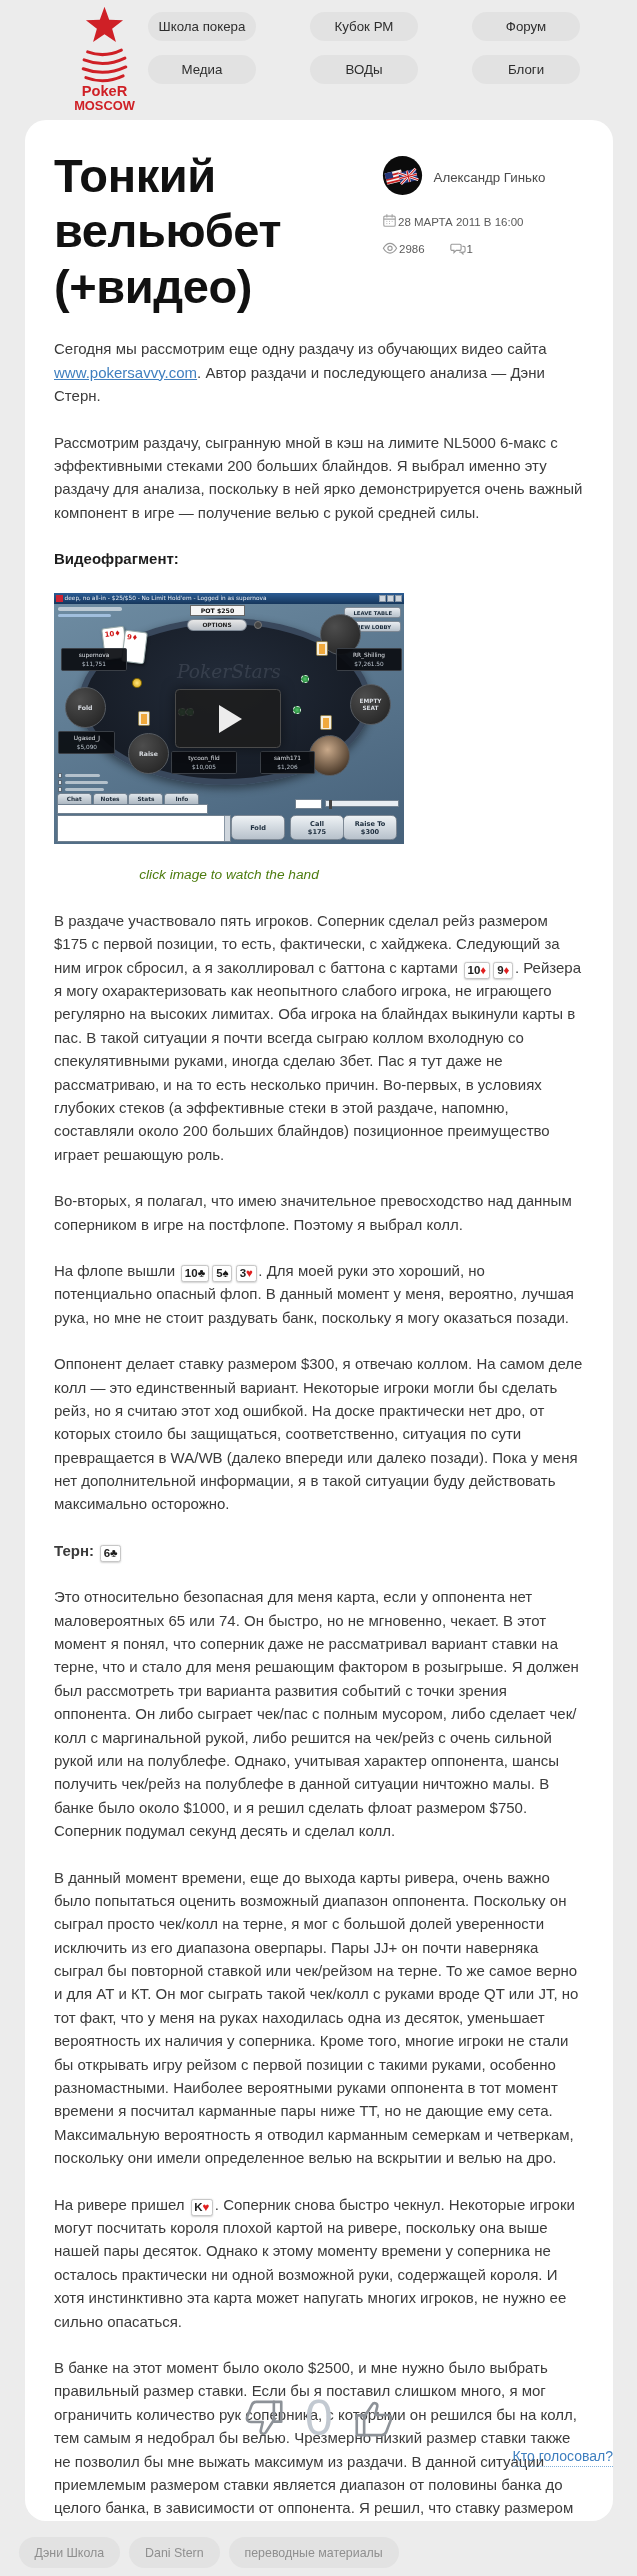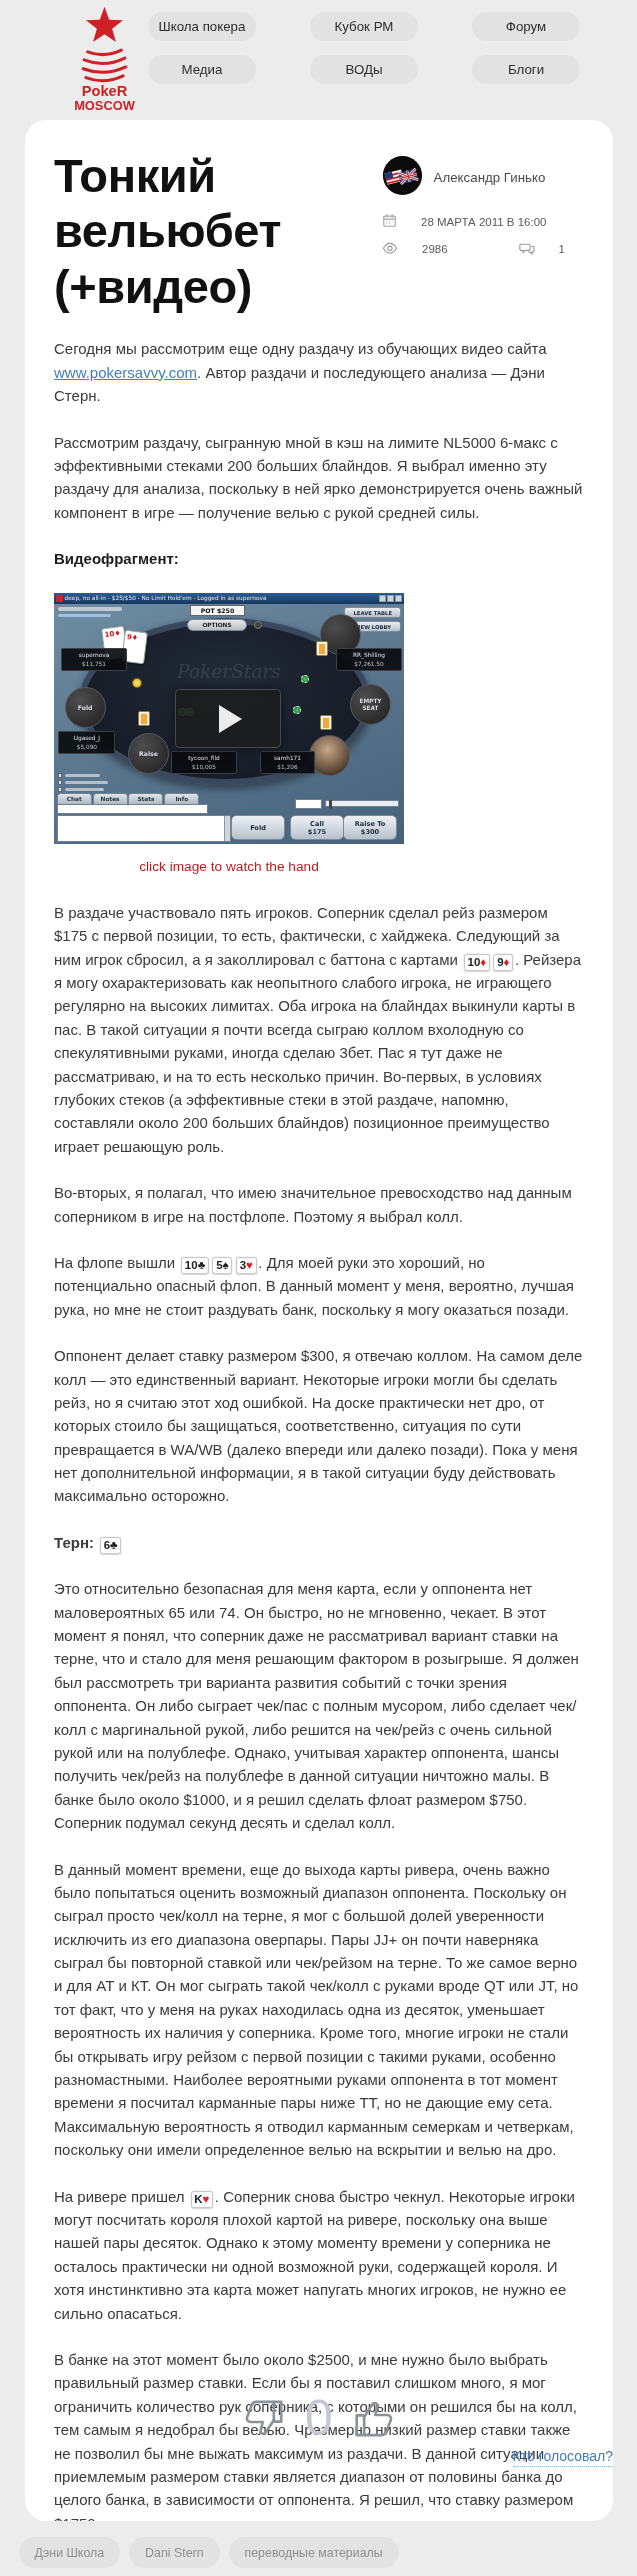--- a/index.html
+++ b/index.html
@@ -20,37 +20,37 @@
           cursor:pointer; }
   
   .card { position:relative; margin:0 25px; height:2401px; background:#fff;
           border-radius:21px; overflow:hidden; padding:28px 29px 0; }
   .titlerow { display:flex; }
   .h1 { flex:1; font-size:47px; line-height:1.18; font-weight:bold; color:#111;
         letter-spacing:-0.4px; max-width:354px; }
   .authcol { width:202px; margin-left:auto; padding-top:7px; }
   .authrow { display:flex; align-items:center; gap:10.6px; }
   .aname { font-size:13.3px; color:#4a4a4a; cursor:pointer; }
-  .metarow { display:flex; align-items:center; gap:24px; margin-top:14px;
+  .metarow { display:flex; align-items:center; gap:1px; margin-top:14px;
              font-size:11.5px; color:#5a5a5a; }
   .metarow.second { margin-top:11.5px; }
   .msp { width:23px; }
   
   .article { margin-top:23px; font-size:15px; line-height:1.56; color:#3b3b3b; }
   .ap { margin:23px 0; }
   .ap.bold { font-weight:bold; color:#1d1d1d; }
   .ilink { color:#3f7fbf; text-decoration:underline; cursor:pointer; }
   .card-chip { display:inline-block; background:#fff; border:0.9px solid #c7c7c7;
                border-radius:2.7px; padding:0 2.7px; margin:0 1.8px; font-size:11.5px;
                line-height:15px; font-weight:bold; color:#222;
                box-shadow:0 0.9px 1.8px rgba(0,0,0,.18); vertical-align:-0.9px; }
   .card-chip .red { color:#e02020; }
   .card-chip .black { color:#1a1a1a; }
-  .caption { width:350px; text-align:center; font-size:13.7px;
-             color:#b91c1c; margin-top:12px; }
+  .caption { width:350px; text-align:center; font-style:italic; font-size:13.7px;
+             color:#4d7c0f; margin-top:20px; }
   
   .pk { position:relative; width:350px; height:251px; margin-top:5.3px;
         background:linear-gradient(160deg,#6f8da3,#46617a); overflow:hidden;
         cursor:pointer; font-family:"DejaVu Sans",sans-serif; }
   .pk-title { position:absolute; left:0; top:0; right:0; height:10.6px;
               background:linear-gradient(#2c5d94,#16365c); color:#e8eef5;
               font-size:5.8px; line-height:10.6px; padding-left:10.6px; white-space:nowrap; }
   .pk-title:before { content:""; position:absolute; left:1.8px; top:1.8px; width:7px;
               height:7px; background:#c23; }
   .pk-wbtns { position:absolute; right:1.8px; top:1.8px; display:flex; gap:0.9px; }

